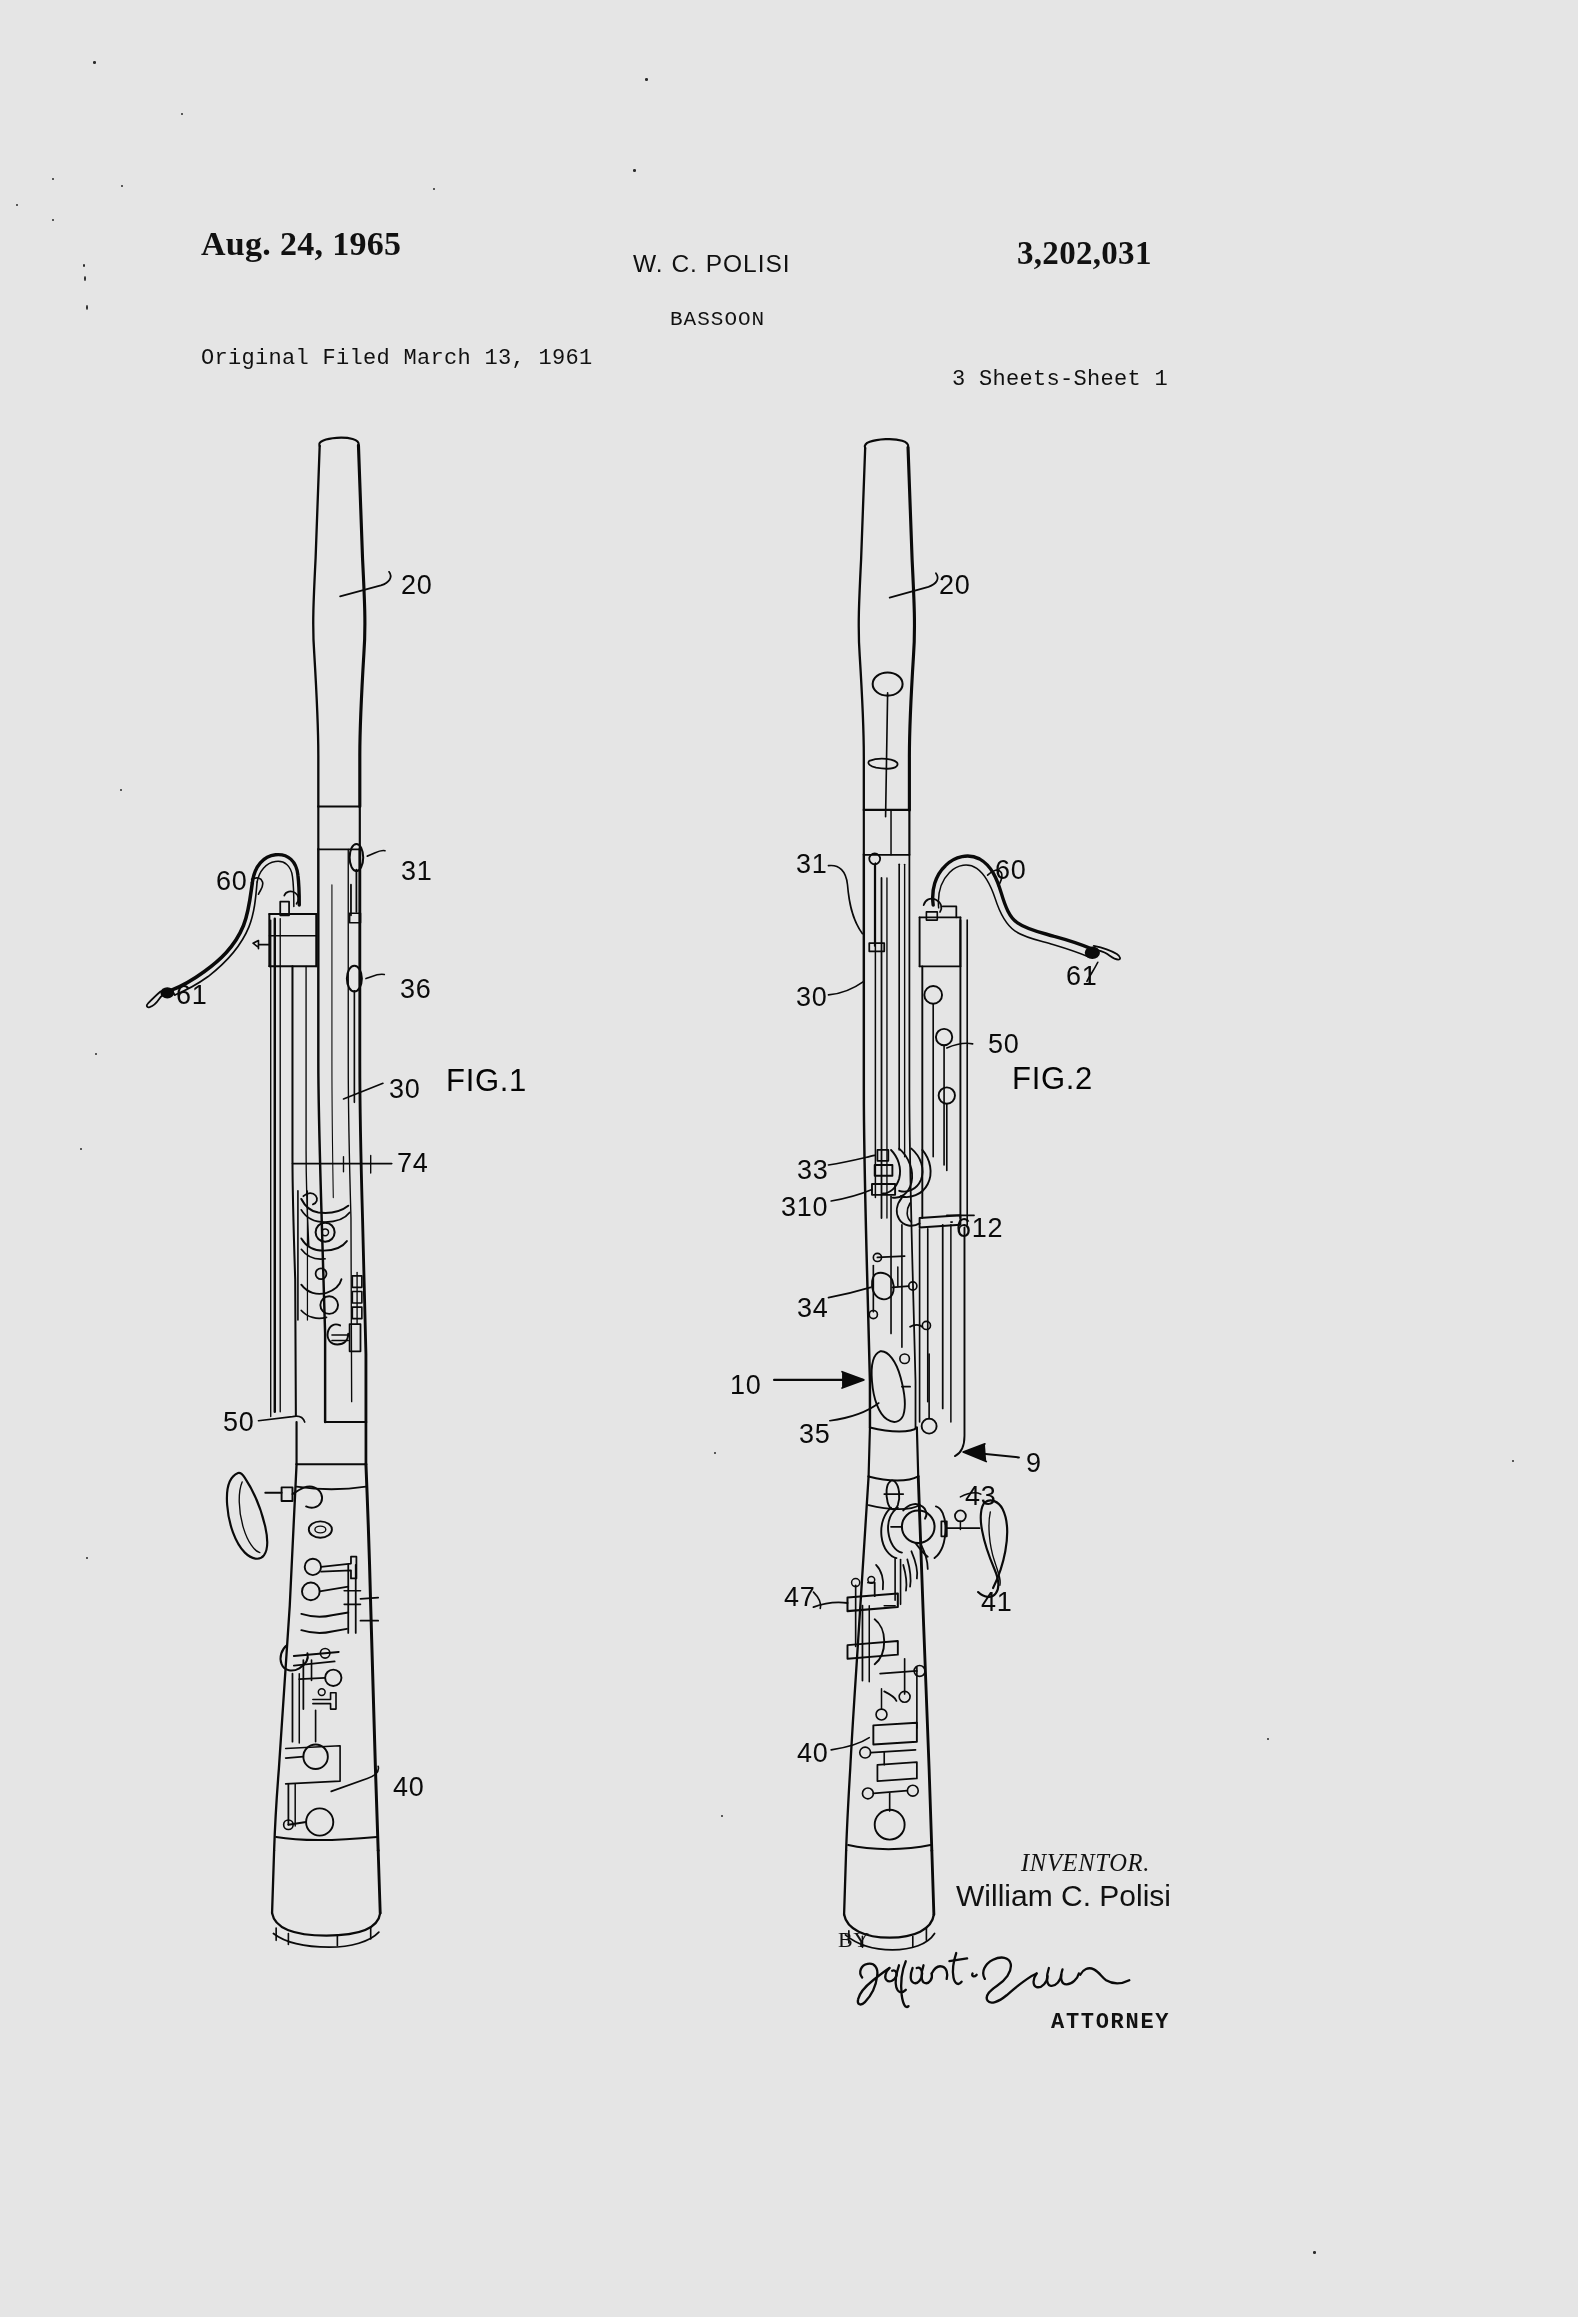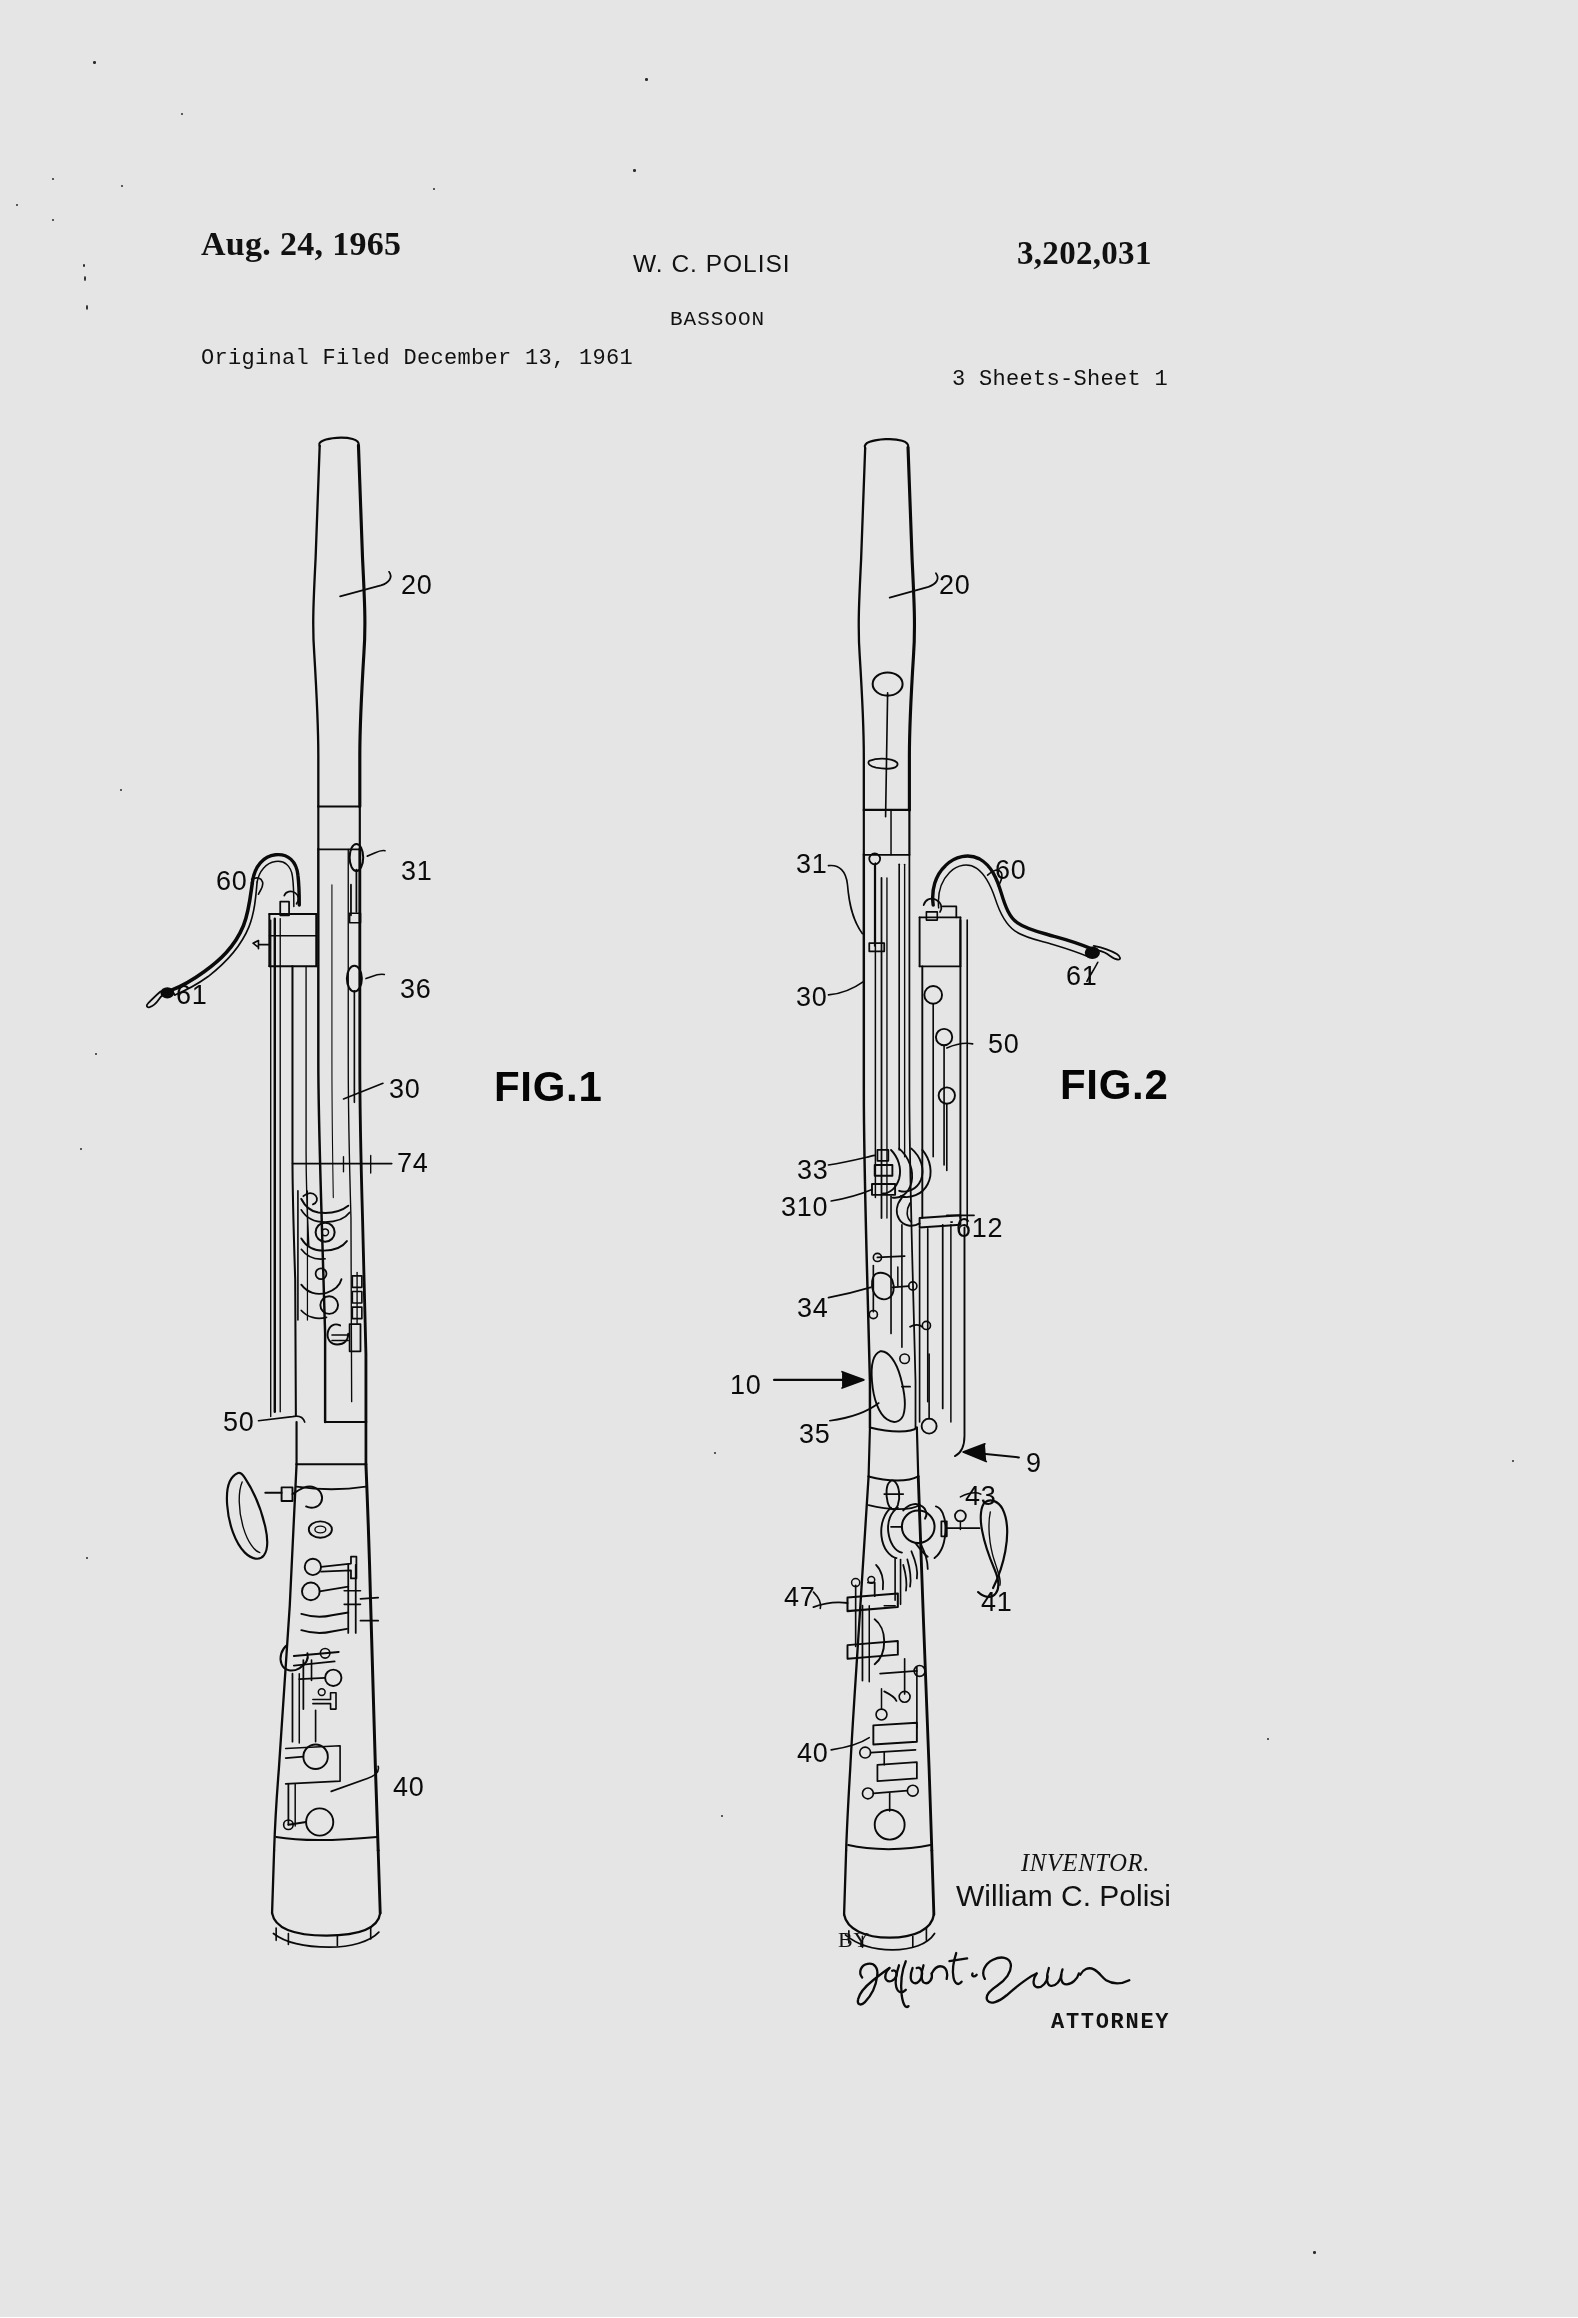--- a/index.html
+++ b/index.html
@@ -81,26 +81,25 @@
     font-size: 22px;
     letter-spacing: 0.3px;
     color: #111;
     white-space: nowrap;
   }
 
   
   .figcap {
     position: absolute;
     font-family: "Liberation Sans", sans-serif;
-    font-weight: bold;
-    font-size: 42px;
+    font-weight: normal;
+    font-size: 31px;
     letter-spacing: 0.7px;
     color: #050505;
     white-space: nowrap;
-    margin-left: 48px;
   }
   #figcap-1 { left: 446px; top: 1063px; }
   #figcap-2 { left: 1012px; top: 1061px; }
 
   
   .ref {
     position: absolute;
     font-family: "Liberation Sans", sans-serif;
     font-size: 27px;
     font-weight: 500;
@@ -175,21 +174,21 @@
 </style>
 </head>
 <body>
 
 <div id="page">
 
   <div class="hdr-date">Aug. 24, 1965</div>
   <div class="hdr-inventor">W. C. POLISI</div>
   <div class="hdr-patno">3,202,031</div>
   <div class="hdr-title">BASSOON</div>
-  <div class="hdr-filed">Original Filed December 13, 1961</div>
+  <div class="hdr-filed">Original Filed March 13, 1961</div>
   <div class="hdr-sheets">3 Sheets-Sheet 1</div>
 
   <div class="figcap" id="figcap-1">FIG.1</div>
   <div class="figcap" id="figcap-2">FIG.2</div>
 
   <svg class="dwg" id="fig1-drawing" viewBox="0 0 2320 3408" xmlns="http://www.w3.org/2000/svg">
     <g fill="none" stroke="#0a0a0a" stroke-linecap="round" stroke-linejoin="round">
 
       <path d="M470,655 C466,648 480,644 495,643 C512,642 530,645 527,654" stroke-width="3.2"></path>
 

